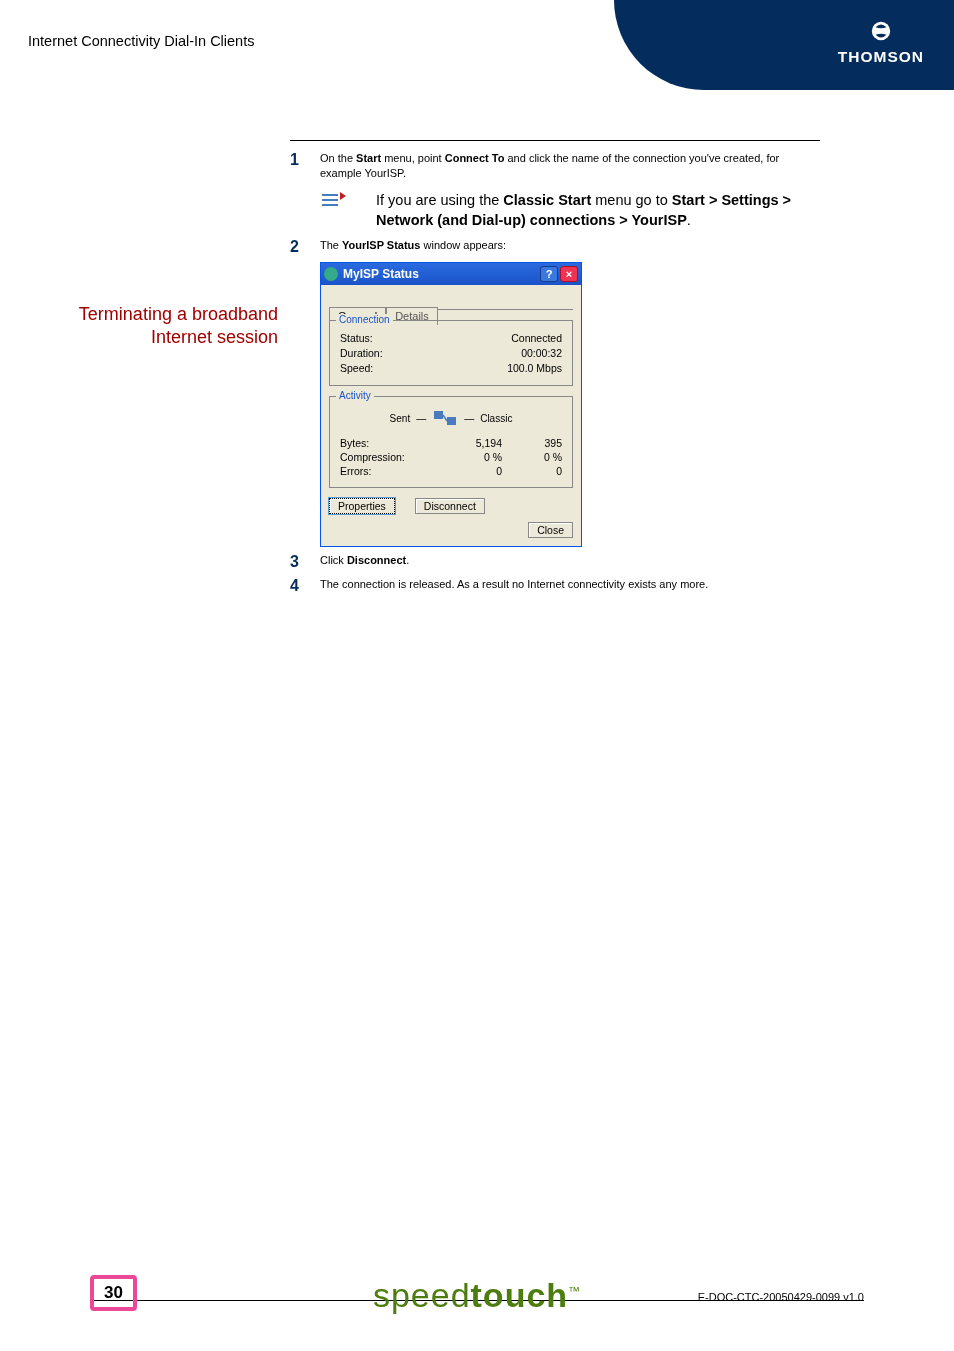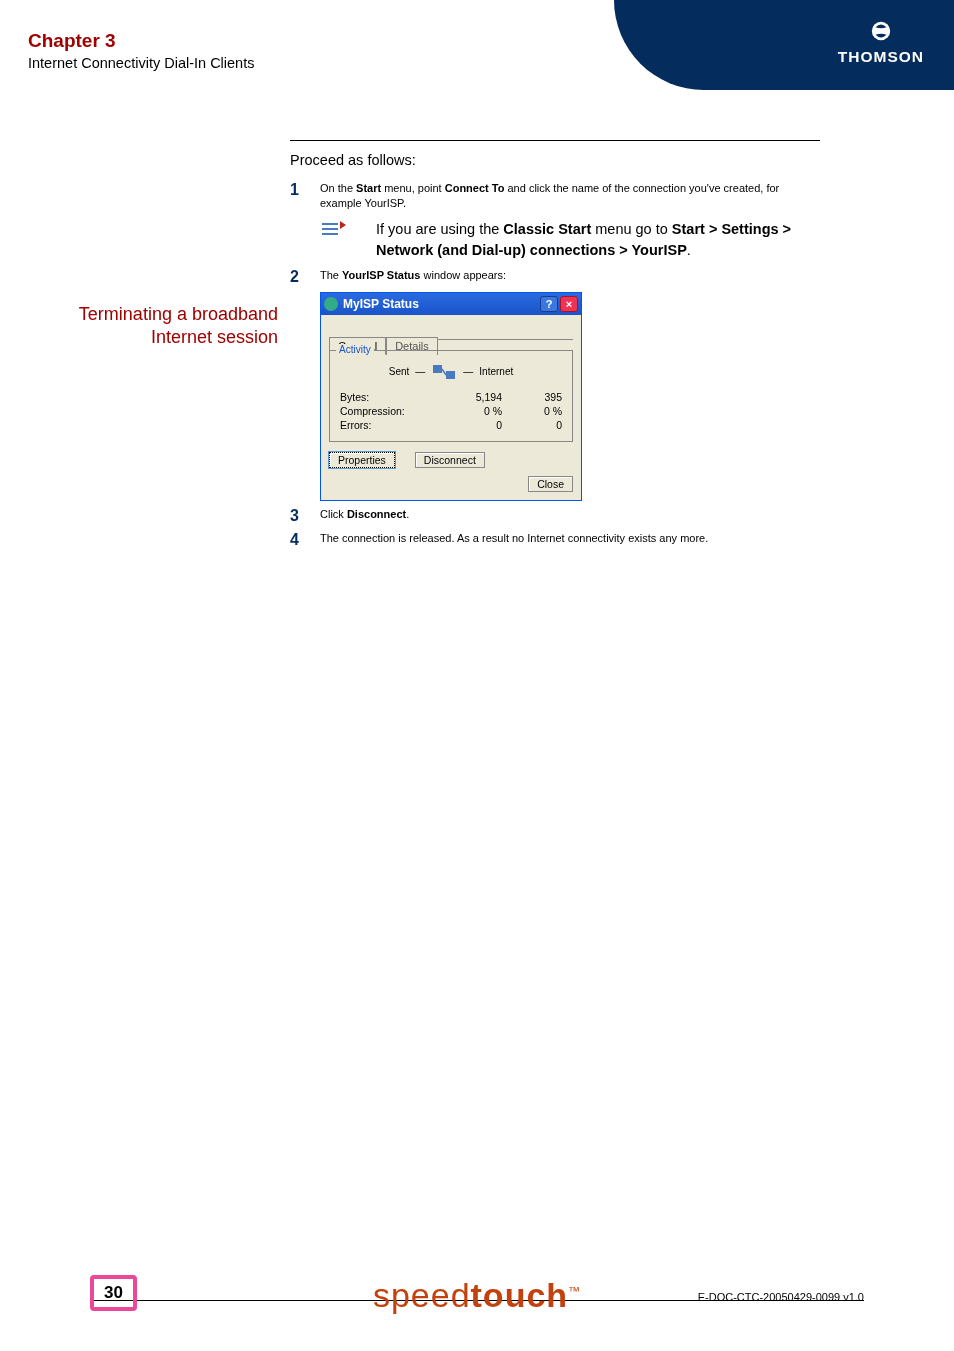--- a/index.html
+++ b/index.html
@@ -52,51 +52,49 @@
   .xp-3col .c2, .xp-3col .c3 { text-align: right; }
   .xp-btns { display: flex; gap: 20px; margin-top: 4px; }
   .xp-btn { background: #ece9d8; border: 1px solid #888; padding: 1px 8px; font-size: 10.5px; font-family: Tahoma, sans-serif; box-shadow: inset 1px 1px 0 #fff; }
   .xp-btn.focus { border: 1px dotted #000; outline: 1px solid #5b9bd5; }
   .xp-close-row { display: flex; justify-content: flex-end; margin-top: 8px; }
 
   
   .footer { position: absolute; bottom: 40px; left: 0; right: 0; }
   .foot-rule { border-top: 1.5px solid #000; margin: 0 90px 10px 90px; }
   .page-num { position: absolute; left: 90px; bottom: 0; border: 4px solid #ec4899; border-radius: 4px; padding: 4px 10px; font-weight: bold; font-size: 17px; }
-  .speedtouch { position: absolute; left: 50%; bottom: -4px; transform: translateX(-50%); font-size: 34px; color: #c2410c; letter-spacing: 1px; font-family: Arial, sans-serif; }
+  .speedtouch { position: absolute; left: 50%; bottom: -4px; transform: translateX(-50%); font-size: 34px; color: #4d7c0f; letter-spacing: 1px; font-family: Arial, sans-serif; }
   .speedtouch .thin { font-weight: 300; }
   .speedtouch .bold { font-weight: 800; }
   .speedtouch .tm { font-size: 12px; vertical-align: super; }
   .doc-id { position: absolute; right: 90px; bottom: 8px; font-size: 11px; }
 </style>
 </head>
 <body>
 
 <div class="header">
   <div class="chapter-block">
-    <div class="chapter-title">Chapter 3</div>
     <div class="chapter-sub">Internet Connectivity Dial-In Clients</div>
   </div>
   <div class="brand-ribbon">
     <div class="brand">
       <svg class="brand-icon" viewBox="0 0 24 24">
           <circle cx="12" cy="12" r="10" fill="#fff"></circle>
           <path d="M6 8 Q12 2 18 8 Q12 10 6 8 Z M6 16 Q12 22 18 16 Q12 14 6 16 Z" fill="#042c5c"></path>
         </svg>
       <div class="brand-text">THOMSON</div>
     </div>
   </div>
 </div>
 
 <div class="rule"></div>
 
 <div class="content">
   <div class="sidecap">Terminating a broadband Internet session</div>
   <div class="body">
-    <p>Proceed as follows:</p>
     <ol class="ol">
       <li>
         <span class="num">1</span>
         <span class="step-body">
           <span>On the </span><b>Start</b><span> menu, point </span><b>Connect To</b><span> and click the name of the connection you've created, for example YourISP.</span>
         </span>
       </li>
     </ol>
     <div class="note">
       <svg class="note-icon" viewBox="0 0 28 22">
@@ -126,33 +124,48 @@
           <span class="xp-tbtn xp-help">?</span>
           <span class="xp-tbtn xp-close">×</span>
         </div>
       </div>
       <div class="xp-body">
         <div class="xp-tabs">
           <span class="xp-tab active">General</span>
           <span class="xp-tab inactive">Details</span>
         </div>
 
+        <div class="xp-group">
+          <span class="xp-group-label">Connection</span>
+          <div class="xp-row">
+              <span>Status:</span>
+              <span>Connected</span>
+            </div>
+          <div class="xp-row">
+              <span>Duration:</span>
+              <span>00:00:32</span>
+            </div>
+          <div class="xp-row">
+              <span>Speed:</span>
+              <span>100.0 Mbps</span>
+            </div>
+        </div>
 
         <div class="xp-group">
           <span class="xp-group-label">Activity</span>
           <div class="xp-act-row">
             <span>Sent</span>
             <span>—</span>
             <svg class="xp-act-icon" viewBox="0 0 26 22">
                 <rect x="2" y="4" width="9" height="8" fill="#4a7bbf"></rect>
                 <rect x="15" y="10" width="9" height="8" fill="#4a7bbf"></rect>
                 <path d="M11 8 L15 14" stroke="#4a7bbf" stroke-width="1.5"></path>
               </svg>
             <span>—</span>
-            <span>Internet</span>
+            <span>Classic</span>
           </div>
           <div class="xp-3col">
               <span>Bytes:</span>
               <span class="c2">5,194</span>
               <span class="c3">395</span>
             </div>
           <div class="xp-3col">
               <span>Compression:</span>
               <span class="c2">0 %</span>
               <span class="c3">0 %</span>

